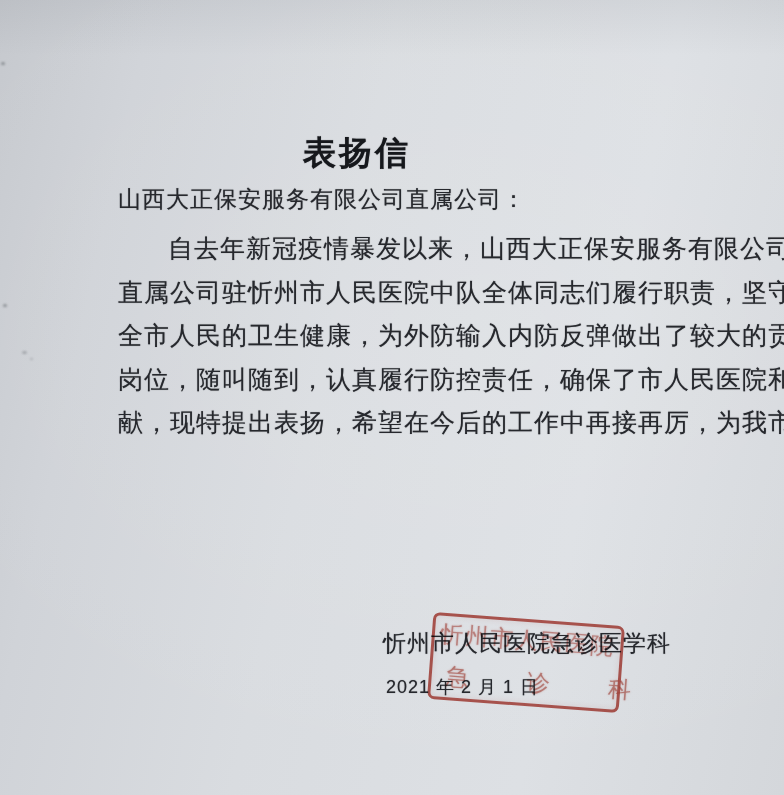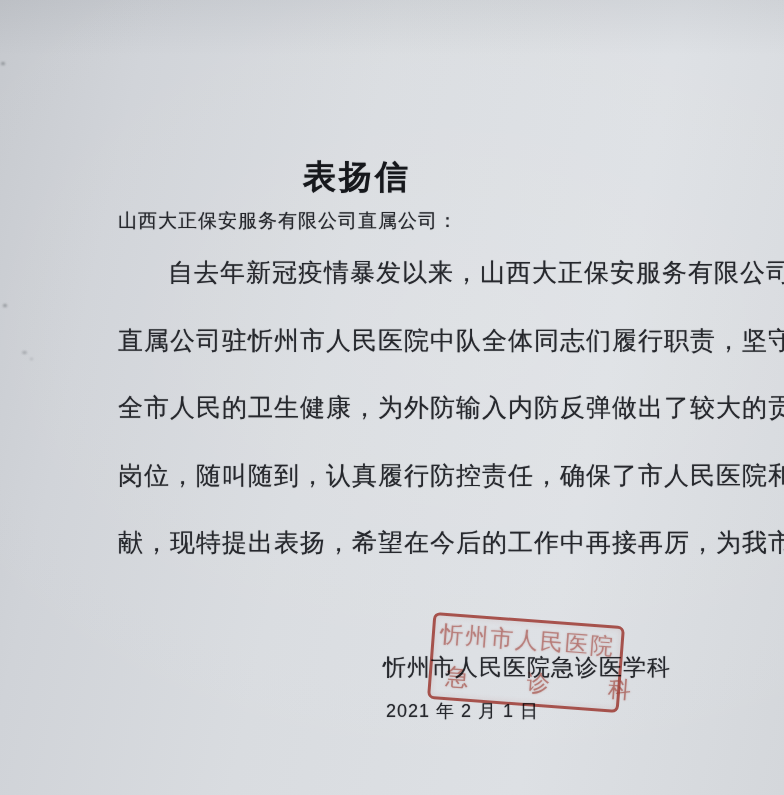--- a/index.html
+++ b/index.html
@@ -7,29 +7,29 @@
     width:784px;height:795px;overflow:hidden;
     font-family:"Liberation Sans","DejaVu Sans",sans-serif;
   }
   .photo{
     position:relative;width:784px;height:795px;overflow:hidden;
     background:
       radial-gradient(130% 95% at 62% 42%, rgba(255,255,255,0.12), rgba(0,0,0,0) 62%),
       linear-gradient(180deg, rgba(105,110,118,0.10) 0%, rgba(0,0,0,0) 7%),
       linear-gradient(102deg, #c6c9ce 0%, #d0d3d8 16%, #d9dce0 42%, #dde0e4 72%, #d4d7db 100%);
   }
-  .ink{color:#26282d;text-shadow:0 0 1px rgba(38,40,45,0.55);margin-top:24px;}
+  .ink{color:#26282d;text-shadow:0 0 1px rgba(38,40,45,0.55);}
   .title{
     position:absolute;top:131px;left:118px;width:478px;
     text-align:center;font-size:33px;font-weight:bold;letter-spacing:3px;
     color:#16181c;text-shadow:0 0 1px rgba(22,24,28,0.6);
   }
   .salutation{
     position:absolute;top:184px;left:118px;
-    font-size:19px;letter-spacing:1px;white-space:nowrap;
+    font-size:23px;letter-spacing:1px;white-space:nowrap;
   }
   .body-text{position:absolute;top:227px;left:118px;width:664px;}
   .body-line{
     font-size:25px;line-height:43.5px;letter-spacing:1px;white-space:nowrap;
   }
   .body-line.indent{text-indent:50px;}
   .signature{
     position:absolute;top:628px;left:383px;
     font-size:23px;letter-spacing:1px;white-space:nowrap;
   }

